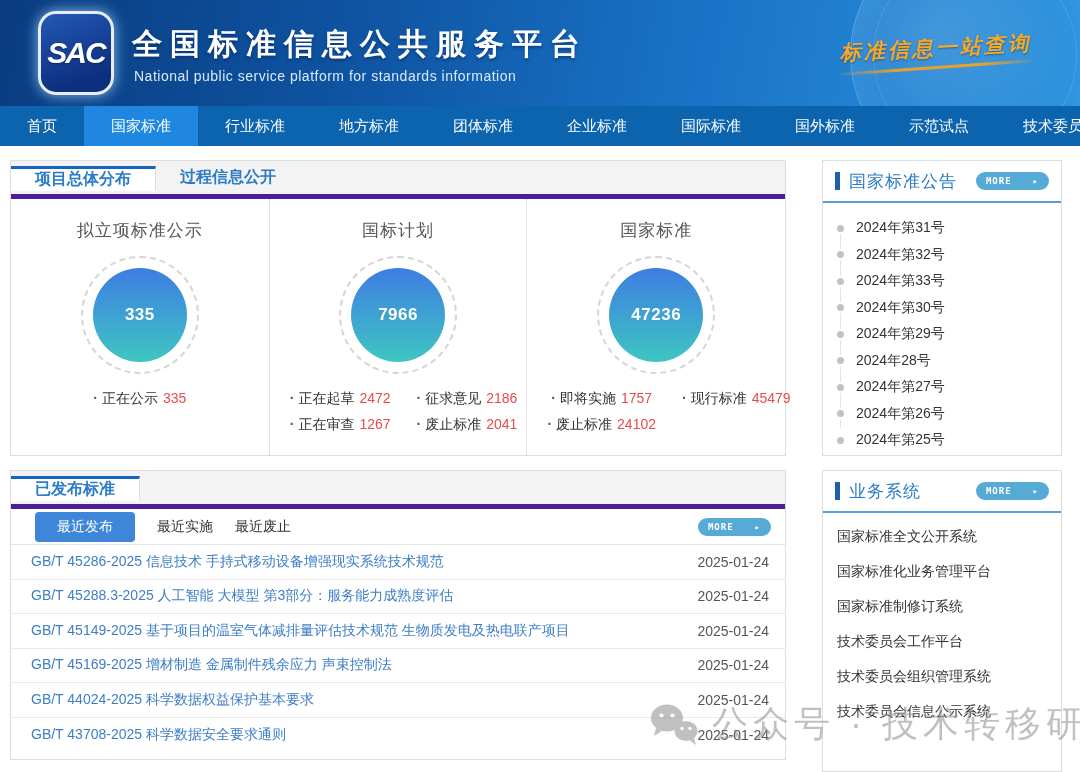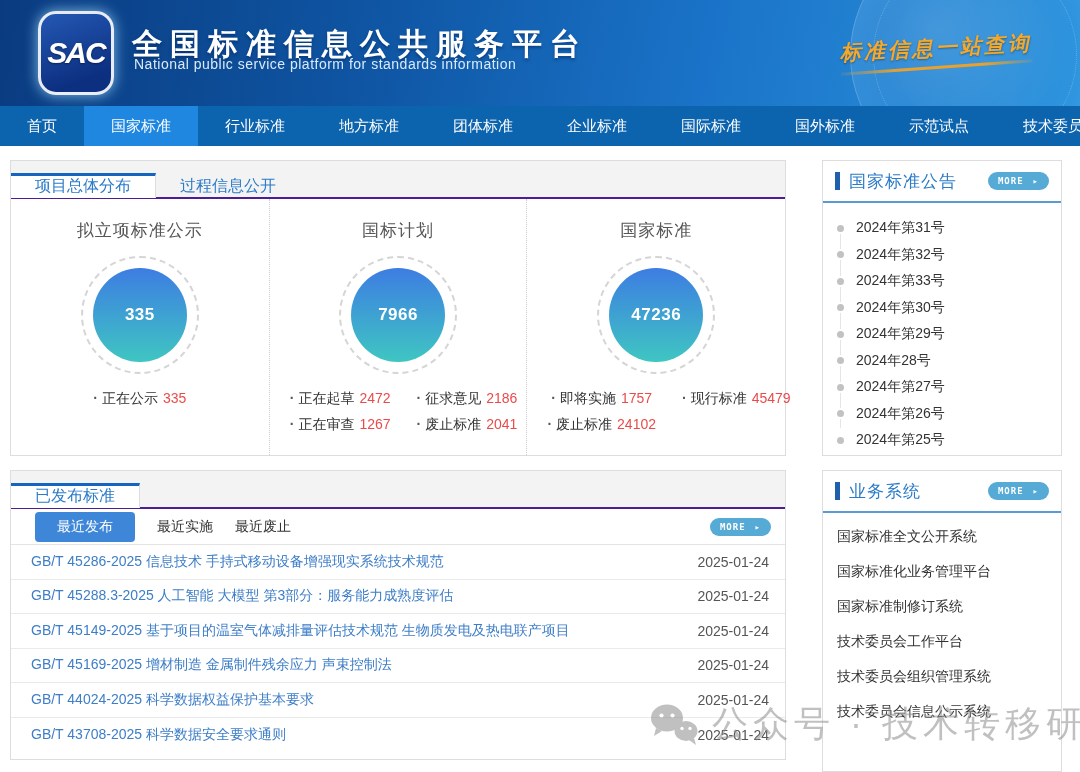--- a/index.html
+++ b/index.html
@@ -36,21 +36,21 @@
   .logo-text {
     color:#fff; font-size:30px; font-weight:bold; font-style:italic;
     letter-spacing:-2px; text-shadow:0 1px 2px rgba(0,0,0,.4);
   }
   .header-title {
     position:absolute; left:132px; top:24px; color:#ffffff;
     font-size:30px; font-weight:bold; letter-spacing:8px;
     text-shadow:0 2px 3px rgba(0,30,80,.5);
   }
   .header-subtitle {
-    position:absolute; left:134px; top:56px; color:#d9eafb;
+    position:absolute; left:134px; top:68px; color:#d9eafb;
     font-size:14px; letter-spacing:.5px;
   }
   .slogan-wrap { position:absolute; right:48px; top:34px; transform:rotate(-3deg); }
   .slogan {
     color:#f5a82a; font-size:21px; font-weight:bold; font-style:italic;
     letter-spacing:3px; text-shadow:0 1px 2px rgba(0,0,0,.35);
   }
   .slogan-underline {
     margin-top:4px; height:3px; width:100%;
     background:linear-gradient(90deg, rgba(240,168,48,.1), #e8a12c 30%, #e8a12c 75%, rgba(240,168,48,.1));
@@ -67,22 +67,23 @@
   }
   .nav-item.active { background:#1f87e0; }
   
   .panel { position:absolute; background:#fff; border:1px solid #ddd; }
   .panel-overview { left:10px; top:160px; width:776px; height:296px; }
   .panel-published { left:10px; top:470px; width:776px; height:290px; }
   .panel-announce  { left:822px; top:160px; width:240px; height:296px; }
   .panel-systems   { left:822px; top:470px; width:240px; height:302px; }
   
   .tabstrip {
-    height:38px; background:#f3f3f3; display:flex; align-items:flex-end;
-    border-bottom:2px solid #4c1d95;
+    height:38px; background:#f3f3f3; display:flex; align-items:center;
+    border-bottom:5px solid #4c1d95;
+    font-weight:bold;
   }
   .tab {
     font-size:16px; color:#2b7bc8; display:flex; align-items:center;
     justify-content:center; padding:0 24px; cursor:pointer;
   }
   .tab.active {
     background:#fff; border-top:3px solid #1565c0;
     border-right:1px solid #ddd; margin-bottom:-1px;
     border-bottom:1px solid #fff; min-width:118px;
   }
@@ -114,21 +115,21 @@
   }
   .subtab-btn {
     background:#3d86d8; color:#fff; font-size:14px; border:none;
     border-radius:4px; padding:6px 22px; cursor:pointer;
   }
   .subtab { font-size:14px; color:#333; margin-left:22px; cursor:pointer; }
   .subtabs-spacer { flex:1; }
   .more-btn {
     background:#55aad6; color:#fff; border:none; border-radius:9px;
     font-size:9px; font-weight:bold; letter-spacing:1px;
-    padding:4px 10px; cursor:pointer; display:inline-flex; align-items:center; gap:9px;
+    padding:4px 10px; cursor:pointer; display:inline-flex; align-items:center; gap:21px;
     font-family:"DejaVu Sans Mono",monospace;
   }
   .rows { }
   .t-row {
     height:34.5px; display:flex; align-items:center; justify-content:space-between;
     padding:0 16px 0 20px; border-bottom:1px solid #eaeaea;
   }
   .t-row:last-child { border-bottom:none; }
   .t-link { font-size:14px; color:#3d7ec7; cursor:pointer; white-space:nowrap; overflow:hidden; text-overflow:ellipsis; }
   .t-date { font-size:14px; color:#555; margin-left:14px; flex-shrink:0; }

